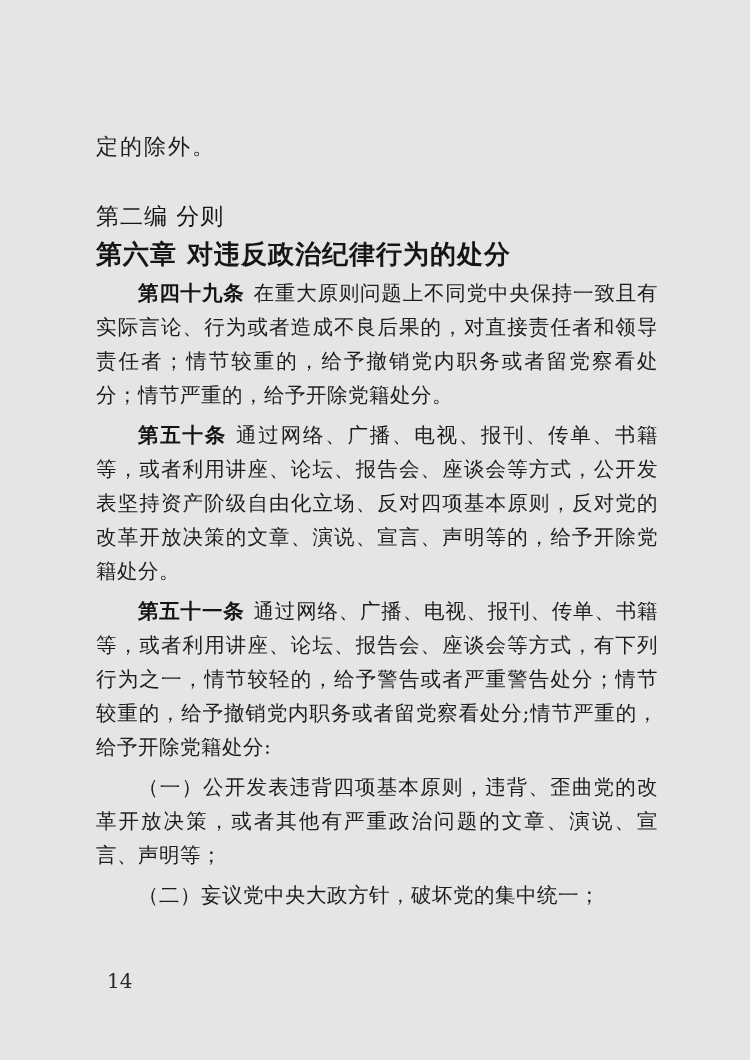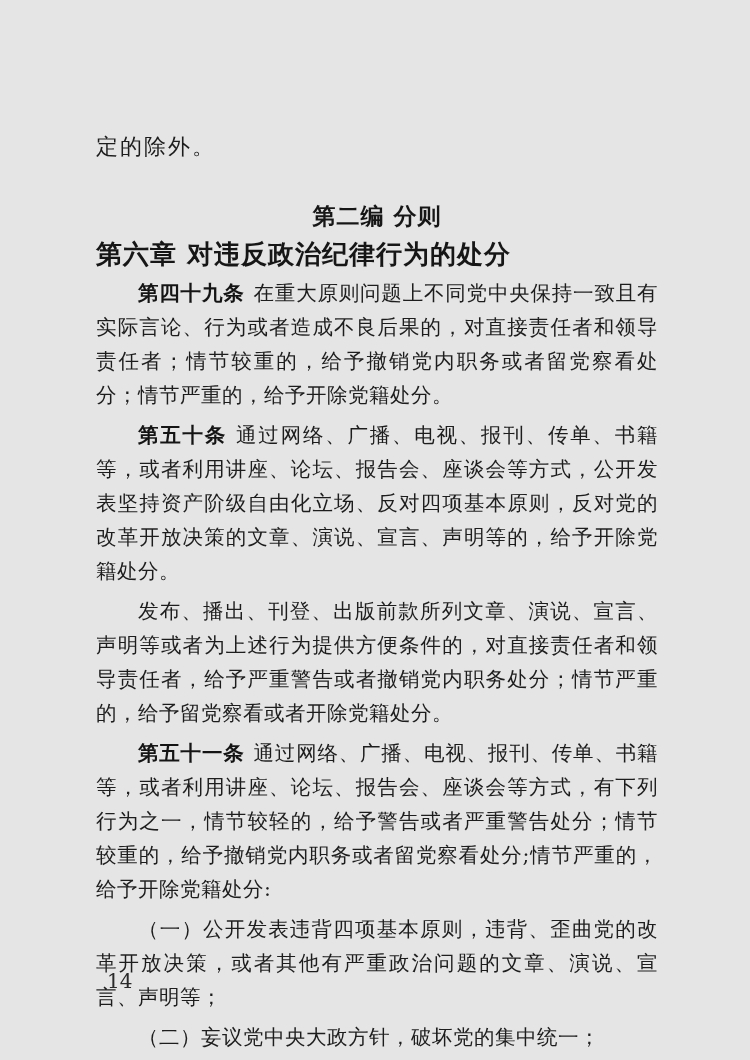--- a/index.html
+++ b/index.html
@@ -26,22 +26,22 @@
     margin: 0 0 44px 0;
     font-size: 22px;
     line-height: 24px;
     letter-spacing: 2px;
   }
   .part-heading {
     margin: 0 0 12px 0;
     font-family: "DejaVu Sans", "Liberation Sans", sans-serif;
     font-size: 23px;
     line-height: 26px;
-    font-weight: 700;
-    text-align: center;
+    font-weight: 400;
+    text-align: left;
     letter-spacing: 1px;
     color: #161616;
   }
   .chapter-heading {
     margin: 0 0 9px 0;
     font-family: "DejaVu Sans", "Liberation Sans", sans-serif;
     font-size: 26px;
     line-height: 26px;
     font-weight: 700;
     letter-spacing: 1px;
@@ -83,21 +83,20 @@
     <p class="opening">定的除外。</p>
 
     <h1 class="part-heading">第二编 分则</h1>
 
     <h2 class="chapter-heading">第六章 对违反政治纪律行为的处分</h2>
 
     <p class="para"><span class="lead">第四十九条</span><span class="ptext">在重大原则问题上不同党中央保持一致且有实际言论、行为或者造成不良后果的，对直接责任者和领导责任者；情节较重的，给予撤销党内职务或者留党察看处分；情节严重的，给予开除党籍处分。</span></p>
 
     <p class="para"><span class="lead">第五十条</span><span class="ptext">通过网络、广播、电视、报刊、传单、书籍等，或者利用讲座、论坛、报告会、座谈会等方式，公开发表坚持资产阶级自由化立场、反对四项基本原则，反对党的改革开放决策的文章、演说、宣言、声明等的，给予开除党籍处分。</span></p>
 
-    <p class="para"><span class="lead"></span><span class="ptext">发布、播出、刊登、出版前款所列文章、演说、宣言、声明等或者为上述行为提供方便条件的，对直接责任者和领导责任者，给予严重警告或者撤销党内职务处分；情节严重的，给予留党察看或者开除党籍处分。</span></p>
 
     <p class="para"><span class="lead">第五十一条</span><span class="ptext">通过网络、广播、电视、报刊、传单、书籍等，或者利用讲座、论坛、报告会、座谈会等方式，有下列行为之一，情节较轻的，给予警告或者严重警告处分；情节较重的，给予撤销党内职务或者留党察看处分;情节严重的，给予开除党籍处分:</span></p>
 
     <p class="para"><span class="lead"></span><span class="ptext">（一）公开发表违背四项基本原则，违背、歪曲党的改革开放决策，或者其他有严重政治问题的文章、演说、宣言、声明等；</span></p>
 
     <p class="para"><span class="lead"></span><span class="ptext">（二）妄议党中央大政方针，破坏党的集中统一；</span></p>
 
   </div>
 
   <div class="page-number">14</div>

